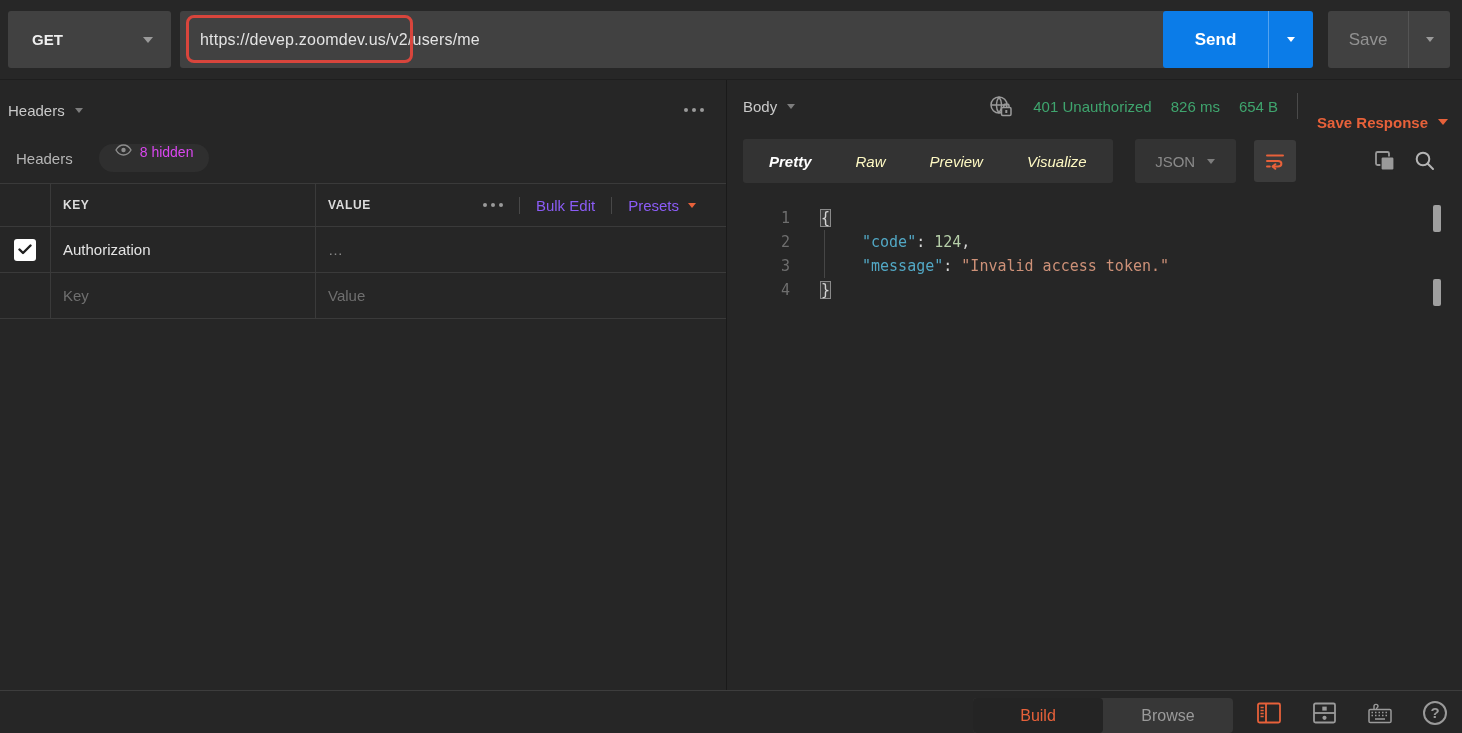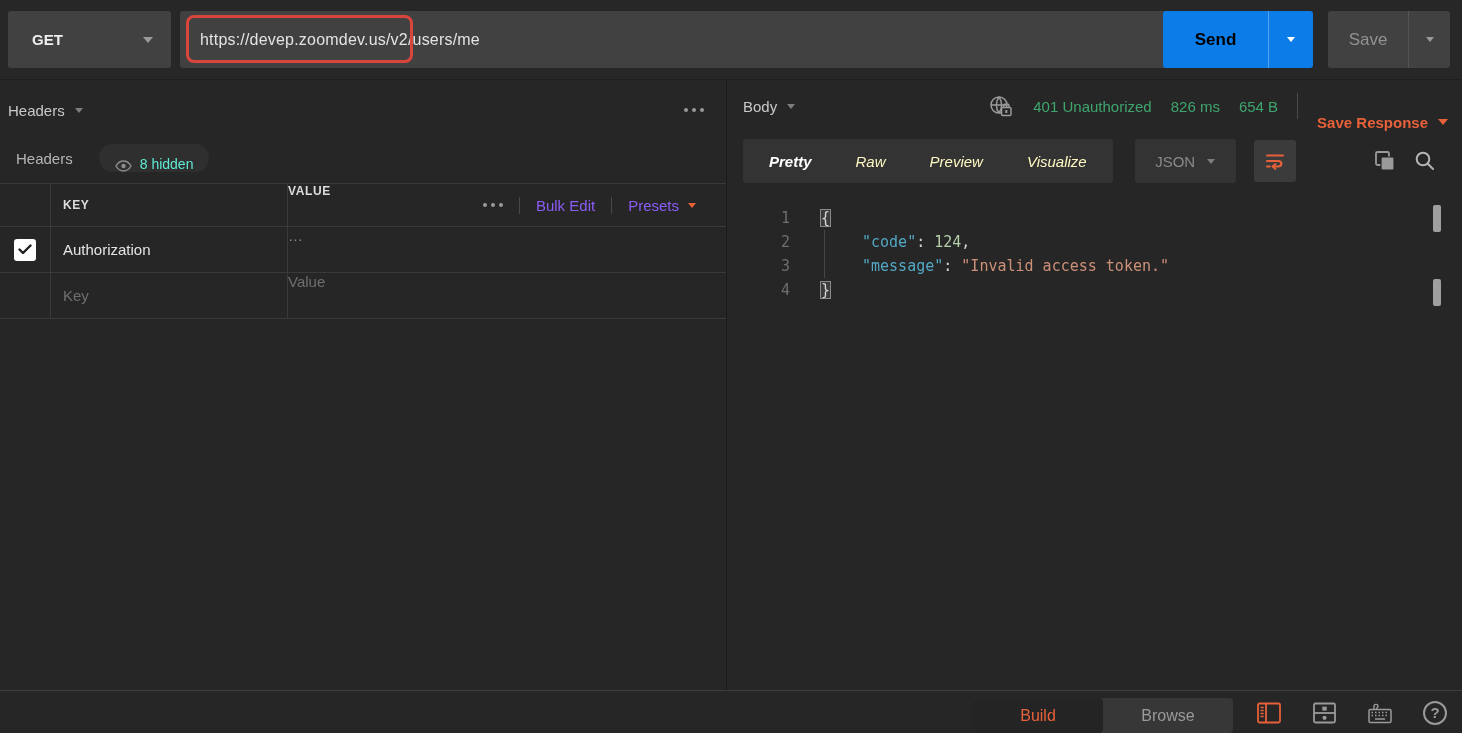--- a/index.html
+++ b/index.html
@@ -12,21 +12,21 @@
   }
   
   .topbar { position:absolute; left:0; top:0; width:1462px; height:80px; background:#272727; border-bottom:1px solid #1e1e1e; }
   .method-select { position:absolute; left:8px; top:11px; width:163px; height:57px; background:#414141; border-radius:3px; display:flex; align-items:center; cursor:pointer; }
   .method-select .label { padding-left:24px; font-size:15px; font-weight:700; color:#efefef; }
   .method-select .caret { position:absolute; right:18px; }
   .url-input { position:absolute; left:180px; top:11px; width:1122px; height:57px; background:#414141; border-radius:3px; display:flex; align-items:center; }
   .url-input .url-text { padding-left:20px; font-size:16px; color:#e3e3e3; letter-spacing:.2px; }
   .url-highlight { position:absolute; left:6px; top:4px; width:227px; height:48px; border:3px solid #d8453c; border-radius:8px; pointer-events:none; }
   .send-btn { position:absolute; left:1163px; top:11px; width:150px; height:57px; background:#0b7ce8; border-radius:3px; display:flex; cursor:pointer; }
-  .send-main { width:105px; display:flex; align-items:center; justify-content:center; font-size:17px; font-weight:700; color:#000000; }
+  .send-main { width:105px; display:flex; align-items:center; justify-content:center; font-size:17px; font-weight:700; color:#ffffff; }
   .send-caret-sect { flex:1; display:flex; align-items:center; justify-content:center; border-left:1px solid rgba(255,255,255,.3); }
   .save-btn { position:absolute; left:1328px; top:11px; width:122px; height:57px; background:#414141; border-radius:3px; display:flex; cursor:pointer; }
   .save-main { width:80px; display:flex; align-items:center; justify-content:center; font-size:17px; color:#929292; }
   .save-caret-sect { flex:1; display:flex; align-items:center; justify-content:center; border-left:1px solid rgba(255,255,255,.10); }
   
   .caret { width:0; height:0; border-left:5px solid transparent; border-right:5px solid transparent; border-top:6px solid #9a9a9a; display:inline-block; }
   .caret.white { border-top-color:#ffffff; }
   .caret.orange { border-top-color:#e7613a; }
   .caret.dim { border-top-color:#7d7d7d; }
   .caret.small { border-left-width:4px; border-right-width:4px; border-top-width:5px; }
@@ -34,29 +34,29 @@
   .left-panel { position:absolute; left:0; top:80px; width:727px; height:610px; border-right:1px solid #1a1a1a; }
   .right-panel { position:absolute; left:735px; top:80px; width:727px; height:610px; }
   
   .lp-header { position:absolute; left:0; top:12px; width:100%; height:36px; display:flex; align-items:center; }
   .section-toggle { display:flex; align-items:center; gap:10px; padding-left:8px; font-size:15px; color:#c9c9c9; cursor:pointer; }
   .dots { display:flex; gap:4px; align-items:center; cursor:pointer; }
   .dots i { width:4px; height:4px; border-radius:50%; background:#9a9a9a; display:block; }
   .lp-header .dots { position:absolute; right:22px; }
   .lp-sub { position:absolute; left:0; top:64px; width:100%; height:28px; display:flex; align-items:center; }
   .lp-sub .hdr-label { padding-left:16px; font-size:15px; color:#b5b5b5; }
-  .hidden-pill { margin-left:26px; height:28px; border-radius:14px; background:#2f2f2f; display:flex; align-items:flex-end; gap:8px; padding:0 16px; color:#5eead4; font-size:14px; cursor:pointer; }
+  .hidden-pill { margin-left:26px; height:28px; border-radius:14px; background:#2f2f2f; display:flex; align-items:flex-start; gap:8px; padding:0 16px; color:#d946ef; font-size:14px; cursor:pointer; }
   
   .hdr-table { position:absolute; left:0; top:103px; width:726px; }
   .t-row { display:flex; border-bottom:1px solid #3a3a3a; }
   .t-row.head { border-top:1px solid #3a3a3a; height:44px; }
   .t-row.data { height:46px; }
   .col-check { width:50px; display:flex; align-items:center; justify-content:center; }
   .col-key { width:237px; border-left:1px solid #3a3a3a; display:flex; align-items:center; padding-left:12px; }
-  .col-value { flex:1; border-left:1px solid #3a3a3a; display:flex; overflow:hidden; }
+  .col-value { flex:1; border-left:1px solid #3a3a3a; display:flex; align-items:center; padding-left:12px; overflow:hidden;margin-left:28px; }
   .th-text { font-size:12px; font-weight:700; letter-spacing:.6px; color:#dcdcdc; }
   .value-tools { margin-left:auto; display:flex; align-items:center; padding-right:14px; }
   .value-tools .dots { padding:0 16px; }
   .tool-link { font-size:15px; color:#8b5cf6; cursor:pointer; padding:0 16px; border-left:1px solid #484848; display:flex; align-items:center; gap:9px; }
   .cell-text { font-size:15px; color:#e4e4e4; white-space:nowrap; }
   .cell-text.trunc { overflow:hidden; max-width:380px; text-overflow:clip; }
   .ellipsis { color:#8a8a8a; font-size:15px; }
   .placeholder { font-size:15px; color:#6f6f6f; }
   .checkbox { width:22px; height:22px; background:#ffffff; border-radius:3px; display:flex; align-items:center; justify-content:center; cursor:pointer; }
   

